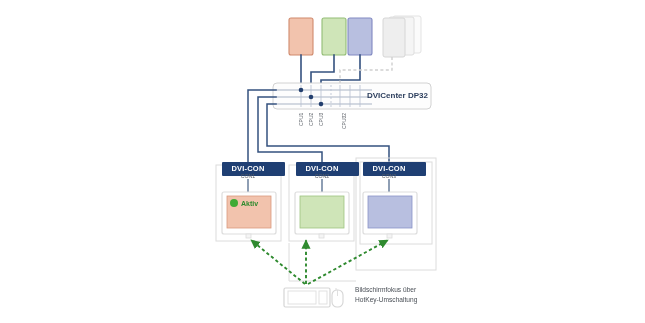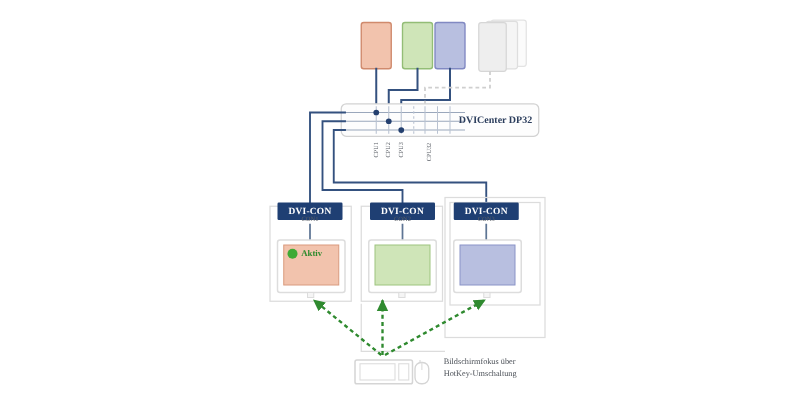--- a/index.html
+++ b/index.html
@@ -12,38 +12,37 @@
     height: 323px;
     position: relative;
     overflow: hidden;
     font-family: "Liberation Sans", sans-serif;
   }
   #diagram-root {
     position: absolute;
     left: 0; top: 0;
     width: 645px;
     height: 323px;
-    font-family: Liberation Serif, serif;
   }
   svg.canvas {
     position: absolute;
     left: 0; top: 0;
     width: 645px;
     height: 323px;
     display: block;
   }
   .lbl-dvicon {
     position: absolute;
     background: #1f3f73;
     color: #ffffff;
     font-size: 7.5px;
     font-weight: bold;
     letter-spacing: 0.2px;
     text-align: center;
-    padding: 3px 0 3px 0;
+    padding: 3px 11px 3px 0;
     width: 52px;
     border-radius: 1px;
     line-height: 1;
   }
   .lbl-conid {
     position: absolute;
     color: #5a5f66;
     font-size: 5.2px;
     text-align: center;
     width: 52px;

